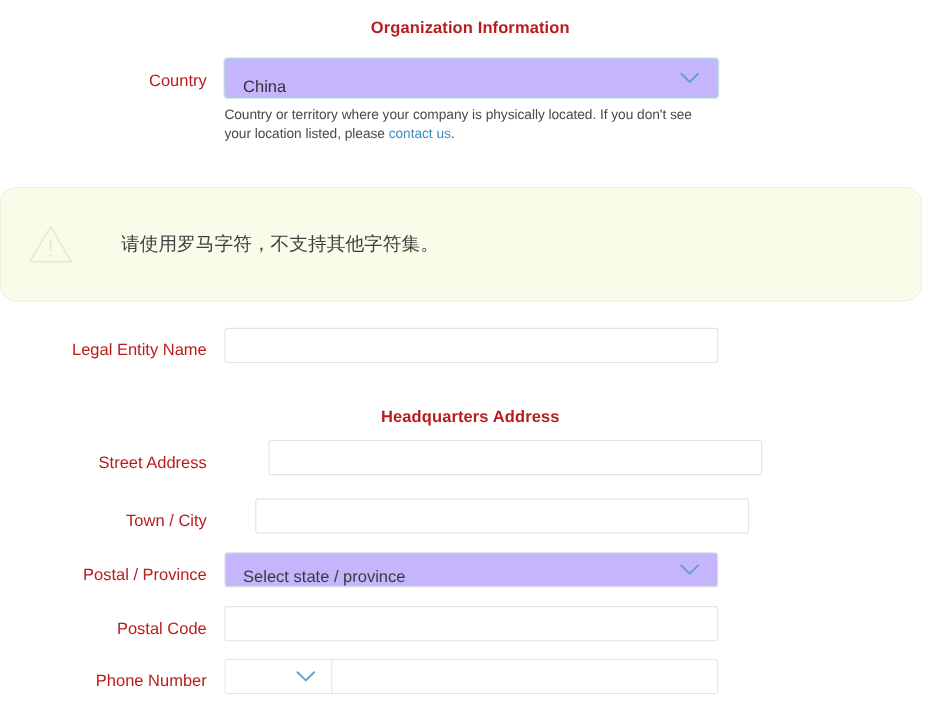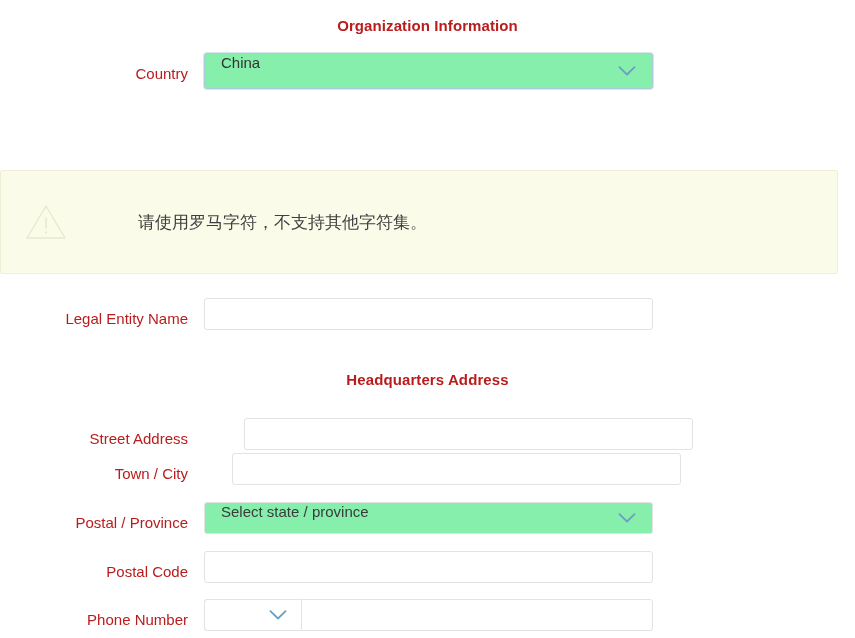--- a/index.html
+++ b/index.html
@@ -74,23 +74,23 @@
     padding: 0 10px;
     outline: none;
   }
 
   .select-box {
     box-sizing: border-box;
     width: 449px;
     height: 32px;
     border: 1px solid #e3e3e3;
     border-radius: 3px;
-    background: #86efac;
-    display: flex;
-    align-items: flex-start;
+    background: #c4b5fd;
+    display: flex;
+    align-items: flex-end;
     position: relative;
     cursor: pointer;
   }
   .select-box.focused {
     border: 1px solid #a8cdd9;
     box-shadow: 0 0 0 1px rgba(168, 205, 217, 0.45);
     height: 36px;
   }
   .select-value {
     font-size: 15px;
@@ -130,25 +130,24 @@
 
   
   .warning-banner {
     position: absolute;
     left: 0;
     top: 170px;
     width: 838px;
     height: 104px;
     background: #fbfbe9;
     border: 1px solid #efefd8;
-    border-radius: 2px;
+    border-radius: 15px;
     box-sizing: border-box;
     display: flex;
     align-items: center;
-    gap: 28px;
   }
   .warning-icon {
     width: 42px;
     height: 38px;
     margin-left: 24px;
     flex: 0 0 auto;
   }
   .warning-icon svg { display: block; }
   .warning-text {
     margin-left: 43px;
@@ -202,20 +201,23 @@
         <span class="select-value">China</span>
         <span class="chevron">
           <svg width="18" height="11" viewBox="0 0 18 11">
             <path d="M1.4 1.6 L9 9 L16.6 1.6" fill="none" stroke="#6d9fc4" stroke-width="1.8" stroke-linecap="round" stroke-linejoin="round"></path>
           </svg>
         </span>
       </div>
     </div>
   </div>
 
+  <div class="helper-text">
+    <span>Country or territory where your company is physically located. If you don't see your location listed, please </span><a class="helper-link" href="#">contact us</a><span>.</span>
+  </div>
 
   <div class="warning-banner">
     <div class="warning-icon">
       <svg width="42" height="38" viewBox="0 0 42 38">
         <path d="M21 3 L40 35 L2 35 Z" fill="none" stroke="#e8e8d2" stroke-width="1.4" stroke-linejoin="round"></path>
         <line x1="21" y1="15" x2="21" y2="25" stroke="#e8e8d2" stroke-width="1.6" stroke-linecap="round"></line>
         <circle cx="21" cy="29.5" r="1.1" fill="#e8e8d2"></circle>
       </svg>
     </div>
     <div class="warning-text">请使用罗马字符，不支持其他字符集。</div>
@@ -223,21 +225,21 @@
 
   <div class="form-row" style="top:298px;justify-content:space-between;">
     <div class="row-label">Legal Entity Name</div>
     <div class="row-field">
       <input class="text-input" type="text" value="" style="">
     </div>
   </div>
 
   <div class="section-heading hq">Headquarters Address</div>
 
-  <div class="form-row" style="top:418px;gap:40px;">
+  <div class="form-row" style="top:400px;gap:40px;">
     <div class="row-label">Street Address</div>
     <div class="row-field">
       <input class="text-input" type="text" value="" style="">
     </div>
   </div>
 
   <div class="form-row" style="top:453px;gap:28px;">
     <div class="row-label">Town / City</div>
     <div class="row-field">
       <input class="text-input" type="text" value="" style="">

